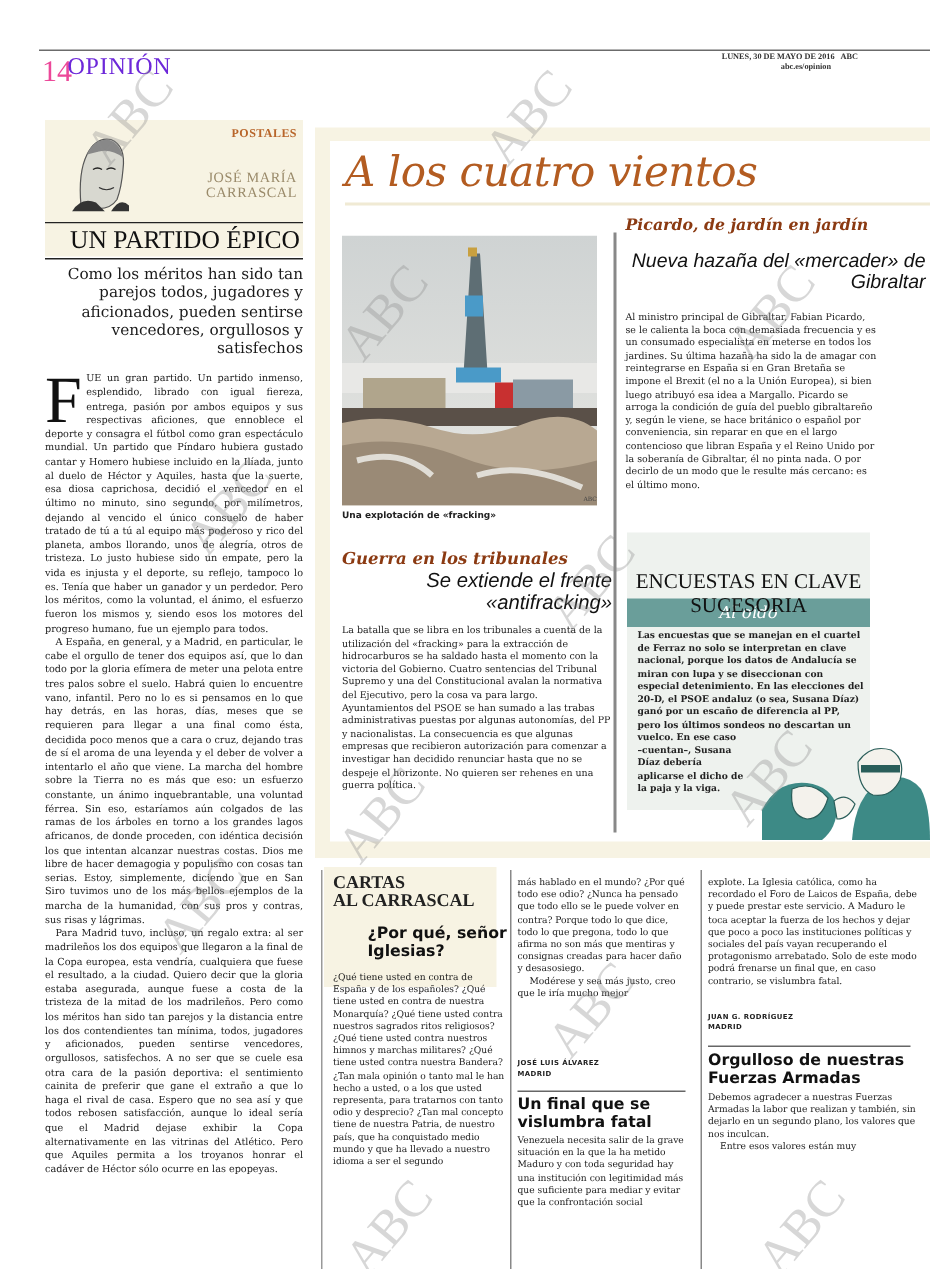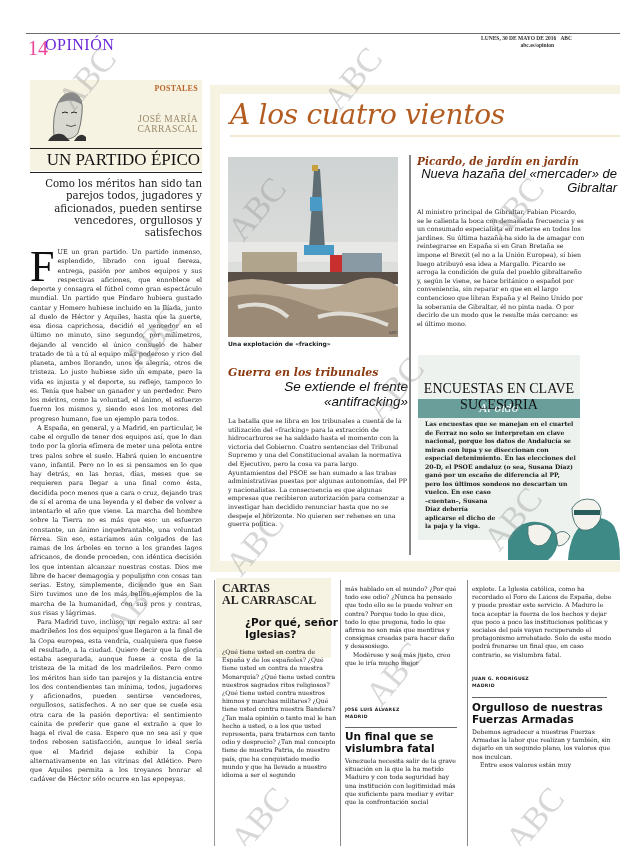--- a/index.html
+++ b/index.html
@@ -40,21 +40,21 @@
   .vrule { position: absolute; left: 409px; top: 155px; width: 2px; height: 400px; background: #888; }
 
   .kicker { font-family: "DejaVu Serif", serif; font-style: italic; font-weight: bold; color: #8b3a12; }
   .headline { font-family: Liberation Sans, sans-serif; font-style: italic; color: #111; text-align: right; }
 
   .frack-kicker { position: absolute; left: 228px; top: 366px; font-size: 11px; }
   .frack-head { position: absolute; left: 228px; top: 379px; width: 180px; font-size: 13.5px; line-height: 15px; }
   .body-small { font-family: "DejaVu Serif", serif; font-size: 6.3px; line-height: 8.6px; color: #222; }
   .frack-text { position: absolute; left: 228px; top: 417px; width: 180px; }
 
-  .pic-kicker { position: absolute; left: 417px; top: 155px; font-size: 10.5px; font-style: italic; }
+  .pic-kicker { position: absolute; left: 417px; top: 144px; font-size: 10.5px; font-style: italic; }
   .pic-head { position: absolute; left: 417px; top: 167px; width: 200px; font-size: 13px; line-height: 14px; }
   .pic-text { position: absolute; left: 417px; top: 208px; width: 168px; }
 
   
   .aloido-box { position: absolute; left: 418px; top: 355px; width: 162px; height: 185px; background: #eef2ee; }
   .aloido-bar { position: absolute; left: 418px; top: 356px; width: 162px; height: 19px; background: #6a9e9a; color: #fff; text-align: center; font-family: "DejaVu Serif", serif; font-style: italic; font-size: 11px; line-height: 19px; margin-top: 43px; }
   .aloido-title { position: absolute; left: 418px; top: 381px; width: 162px; text-align: center; font-family: "Liberation Serif", serif; font-size: 14px; line-height: 15.5px; color: #111; }
   .aloido-text { position: absolute; left: 425px; top: 420px; width: 152px; font-family: "DejaVu Serif", serif; font-weight: bold; font-size: 6.1px; line-height: 8.5px; color: #222; }
   .aloido-text .narrow { display: block; width: 72px; }
   .caricature { position: absolute; left: 508px; top: 490px; width: 112px; height: 70px; }

